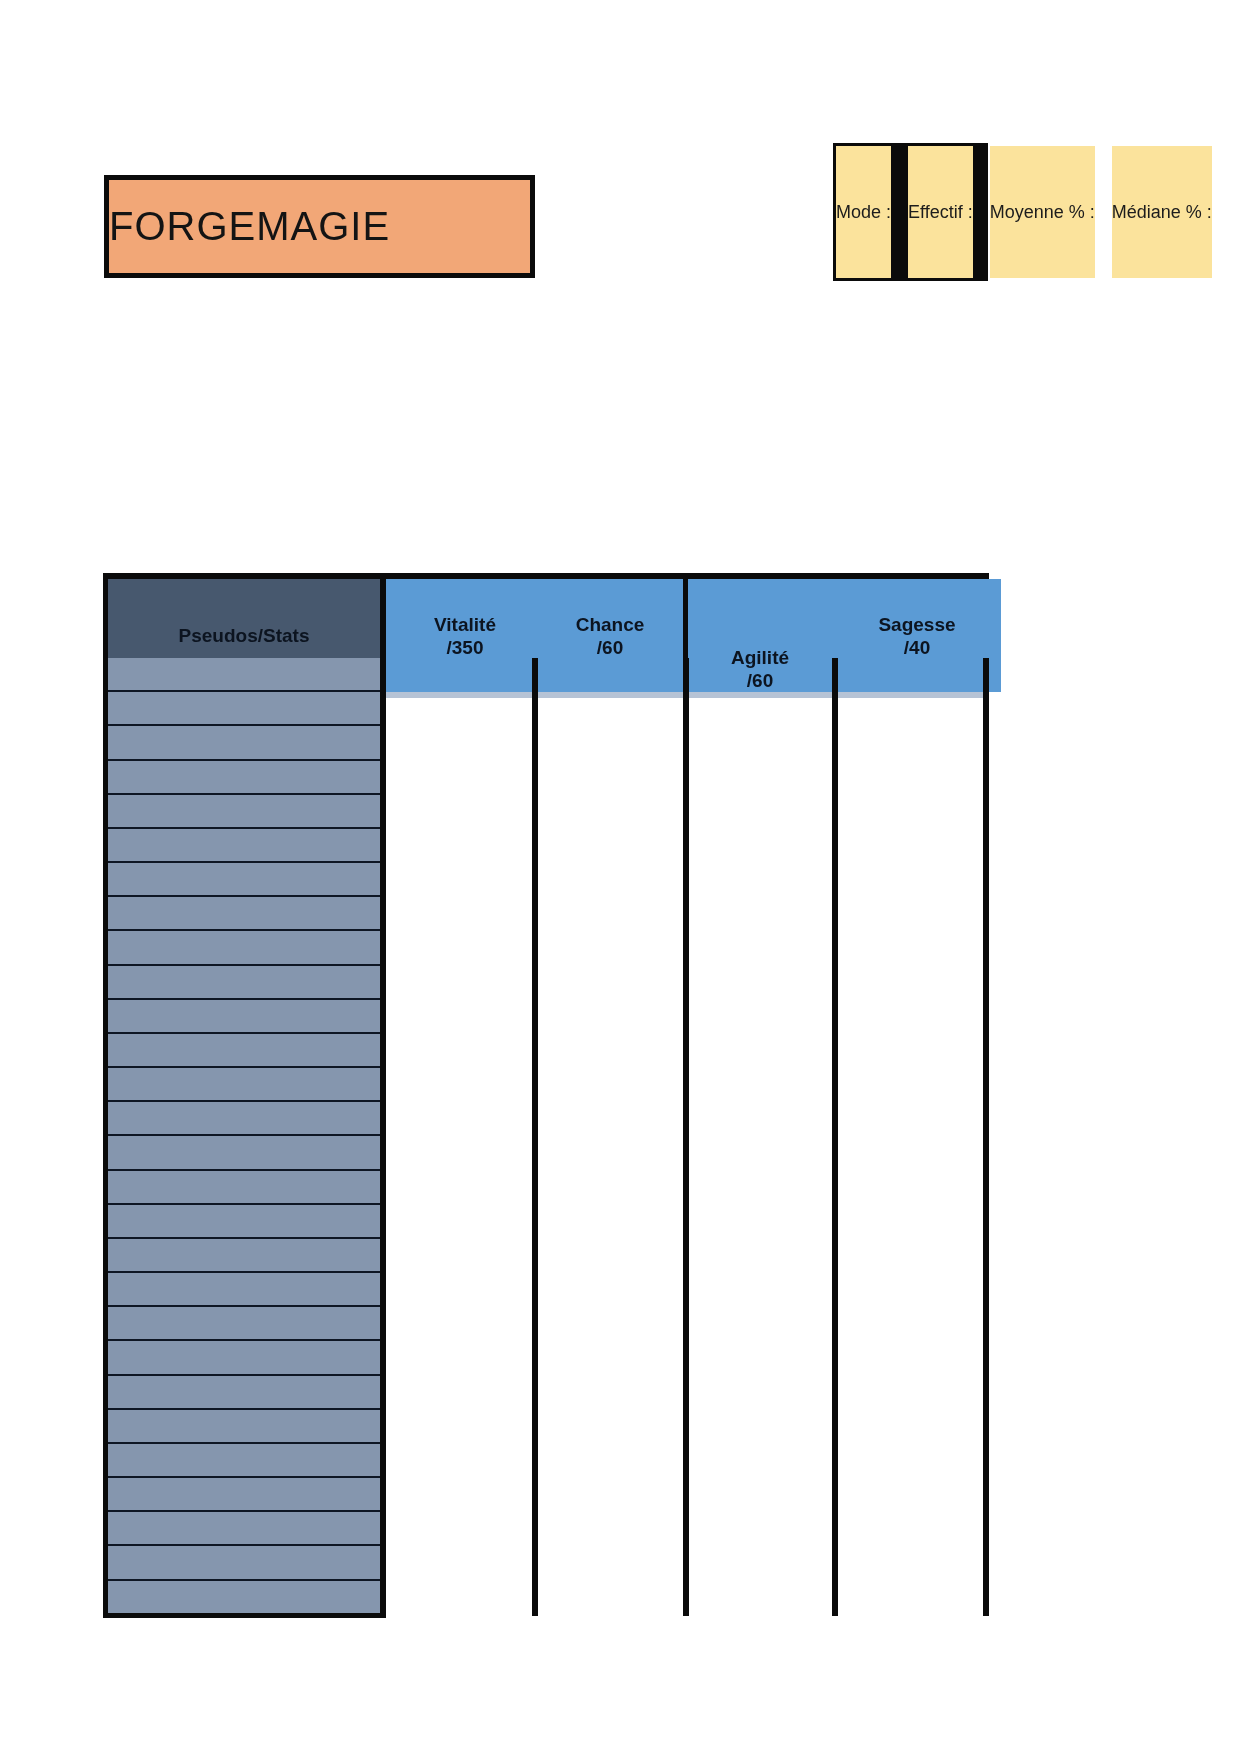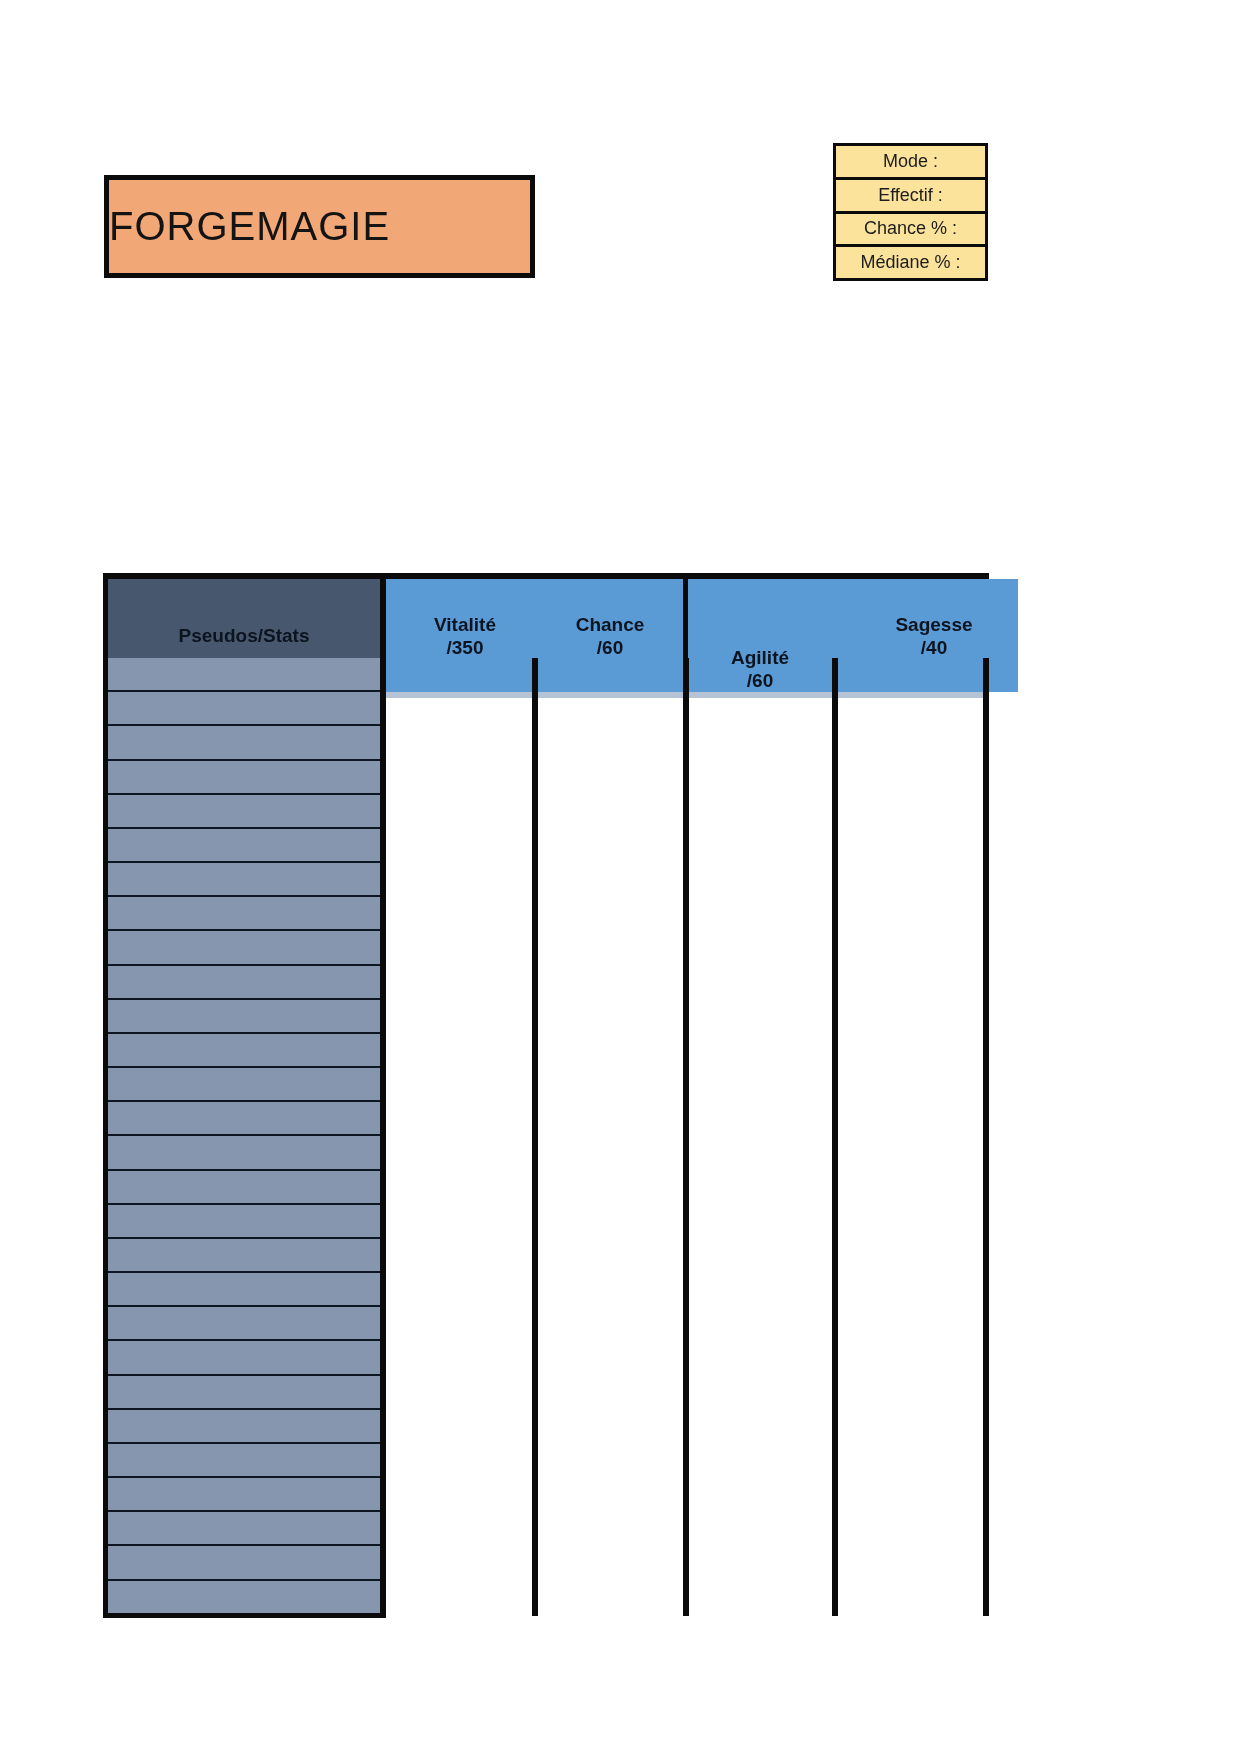--- a/index.html
+++ b/index.html
@@ -33,21 +33,21 @@
   .title-box span{
     font-size:40px;letter-spacing:1px;color:#141414;font-weight:400;
   }
 
   
   .stats-panel{
     position:absolute;left:833px;top:143px;width:155px;height:138px;
     box-sizing:border-box;
     background:var(--border);
     border:3px solid var(--border);
-    display:flex;flex-direction:column;gap:3px;
+    display:flex;flex-direction:row;gap:17px;
   }
   .stats-row{
     flex:1;background:var(--stats_bg);
     display:flex;align-items:center;justify-content:center;
     font-size:18px;color:#1c1c1c;white-space:nowrap;
   }
 
   
   .table-header{
     position:absolute;left:103px;top:533px;width:886px;height:125px;
@@ -56,21 +56,21 @@
   }
   .hcell{
     position:absolute;top:6px;height:113px;
     display:flex;flex-direction:column;align-items:center;justify-content:center;
     text-align:center;font-weight:700;font-size:19px;line-height:23px;color:#0C1420;
   }
   .hcell.corner{left:5px;width:272px;background:var(--corner_bg);}
   .hcell.c1{left:283px;width:158px;background:var(--column_header_bg);}
   .hcell.c2{left:434px;width:146px;background:var(--column_header_bg);}
   .hcell.c3{left:585px;width:144px;background:var(--column_header_bg);justify-content:flex-end;}
-  .hcell.c4{left:723px;width:168px;background:var(--column_header_bg);padding-left:24px;}
+  .hcell.c4{left:706px;width:168px;background:var(--column_header_bg);padding-left:24px;}
   .hunder{position:absolute;top:119px;height:6px;background:var(--header_underline);}
   .hunder.u1{left:283px;width:146px;}
   .hunder.u2{left:434px;width:146px;}
   .hunder.u3{left:585px;width:144px;}
   .hunder.u4{left:734px;width:146px;}
 
   
   .pseudo-column{
     position:absolute;left:103px;top:658px;width:283px;height:960px;
     box-sizing:border-box;
@@ -97,21 +97,21 @@
 
 <div class="page">
 
   <div class="title-box">
     <span>FORGEMAGIE</span>
   </div>
 
   <div class="stats-panel">
     <div class="stats-row">Mode :</div>
     <div class="stats-row">Effectif :</div>
-    <div class="stats-row">Chance % :</div>
+    <div class="stats-row">Moyenne % :</div>
     <div class="stats-row">Médiane % :</div>
   </div>
 
   <div class="table-header">
     <div class="hcell corner">Pseudos/Stats</div>
 
     <div class="hcell c1">
       <span>Vitalité</span>
       <span>/350</span>
     </div>

